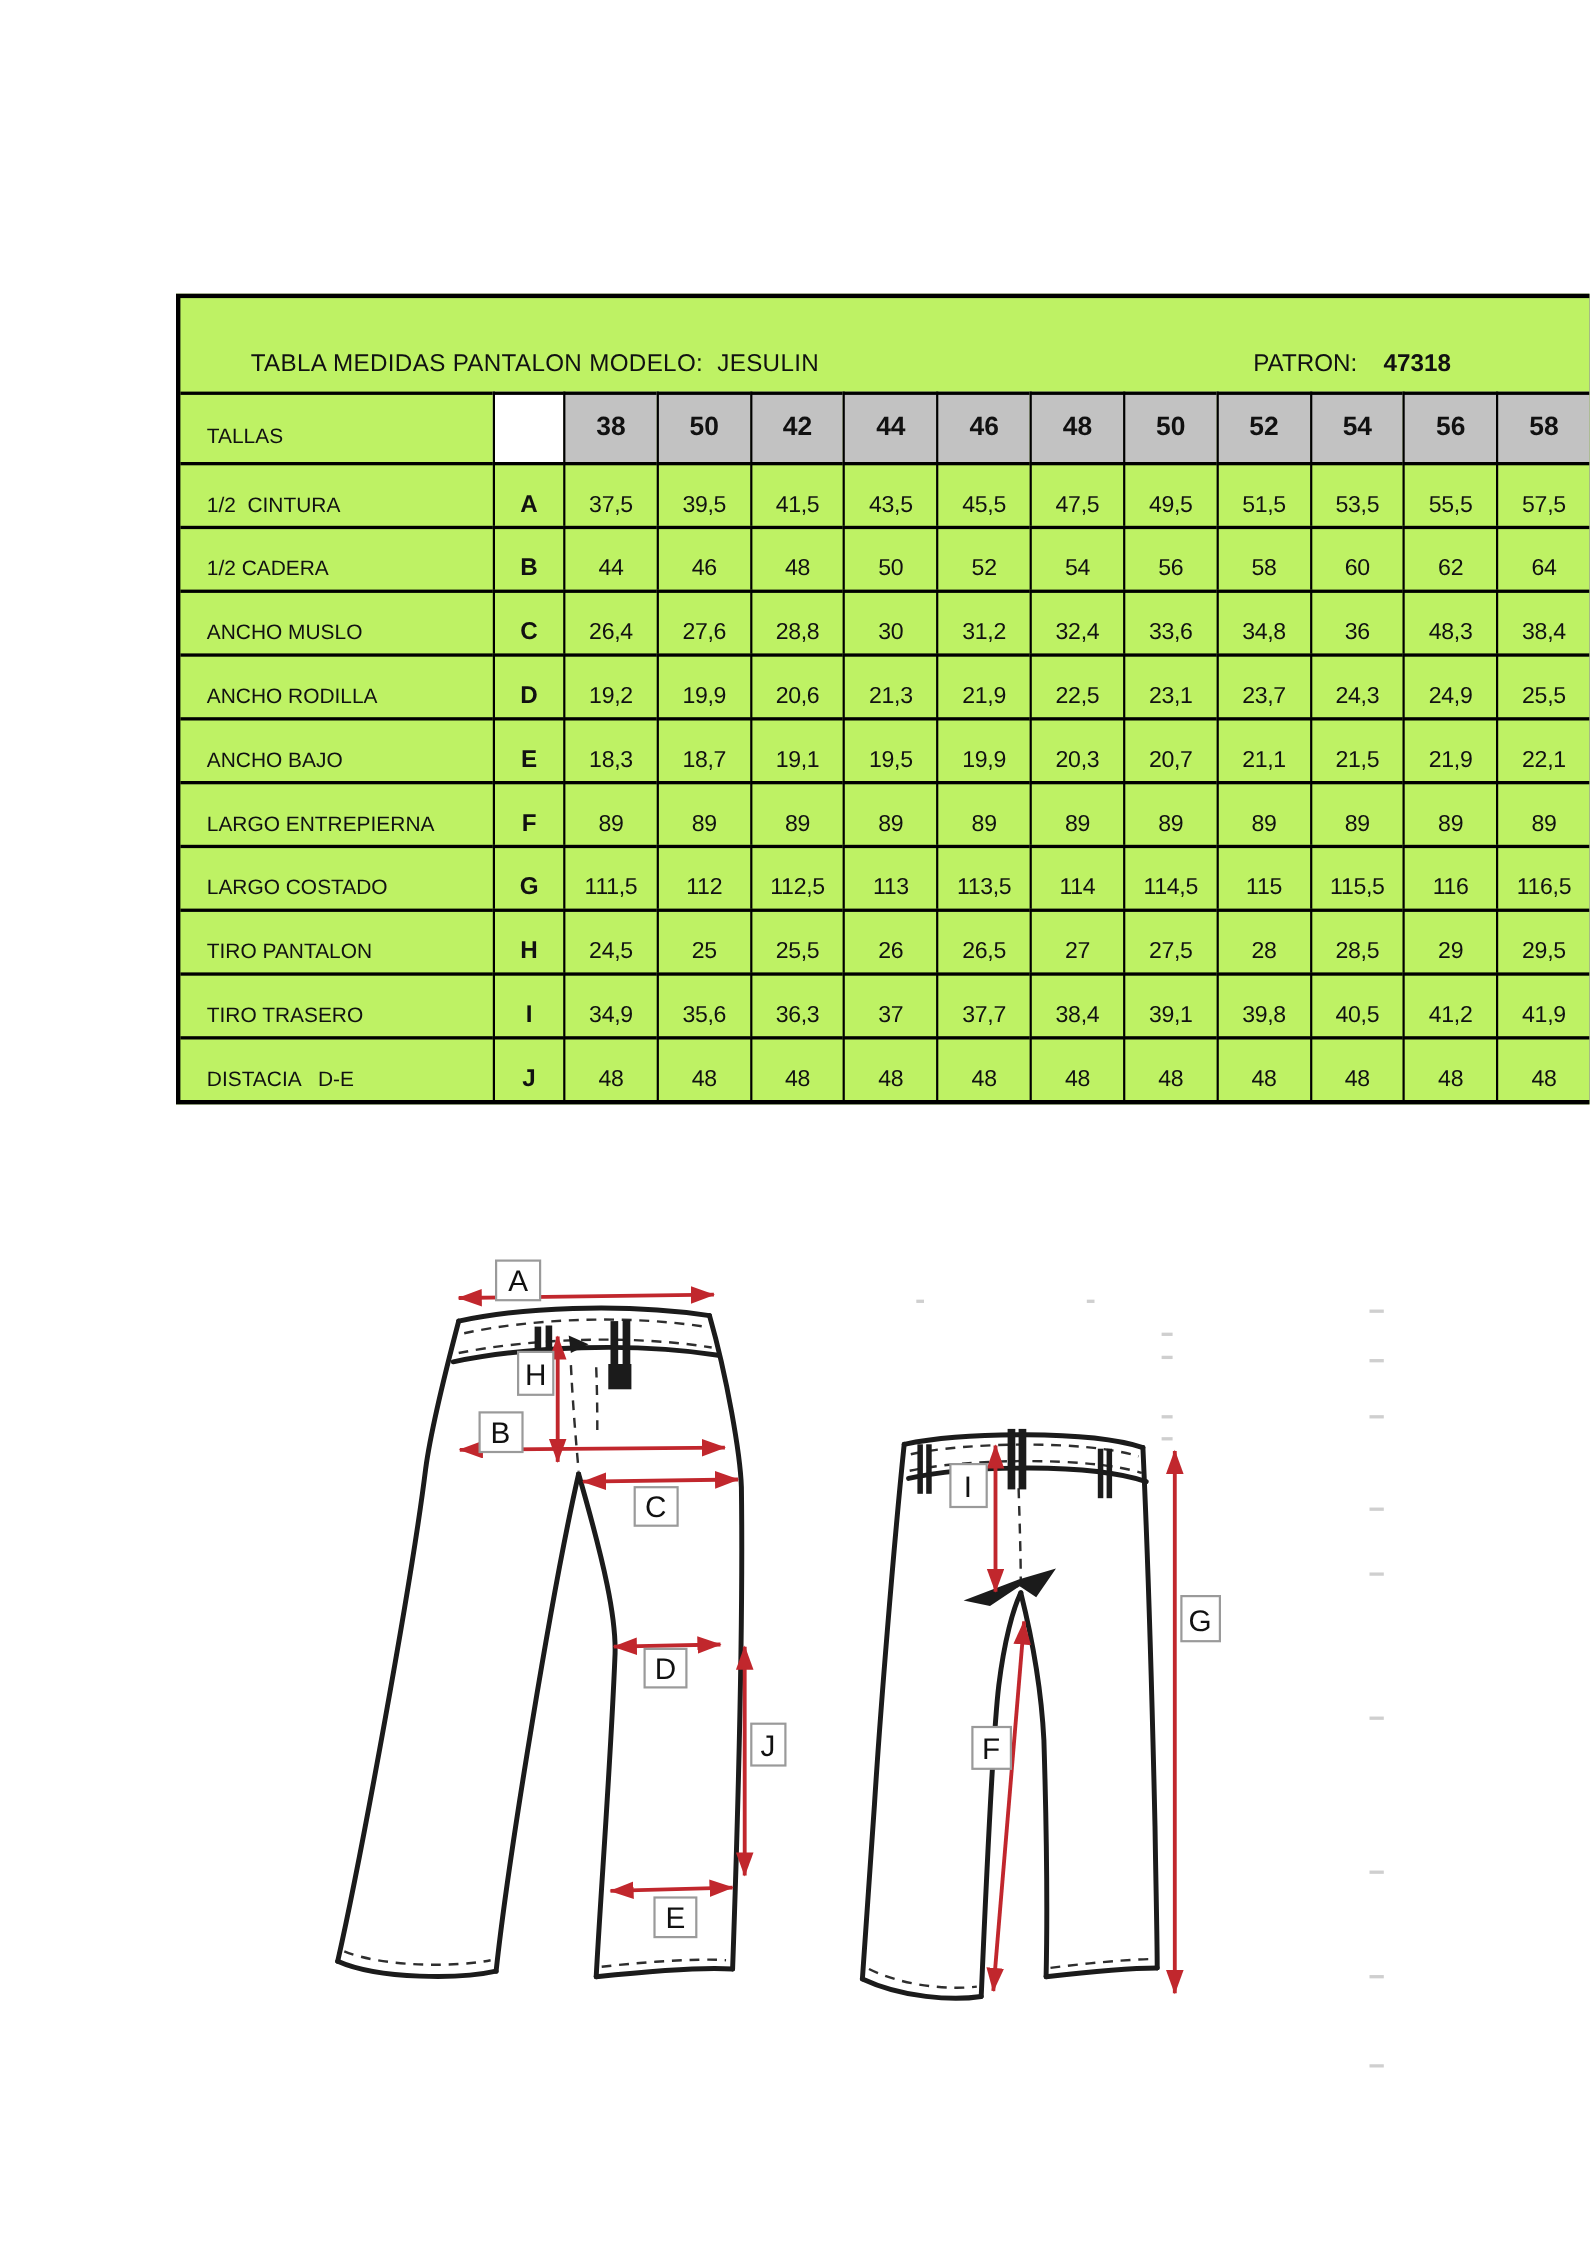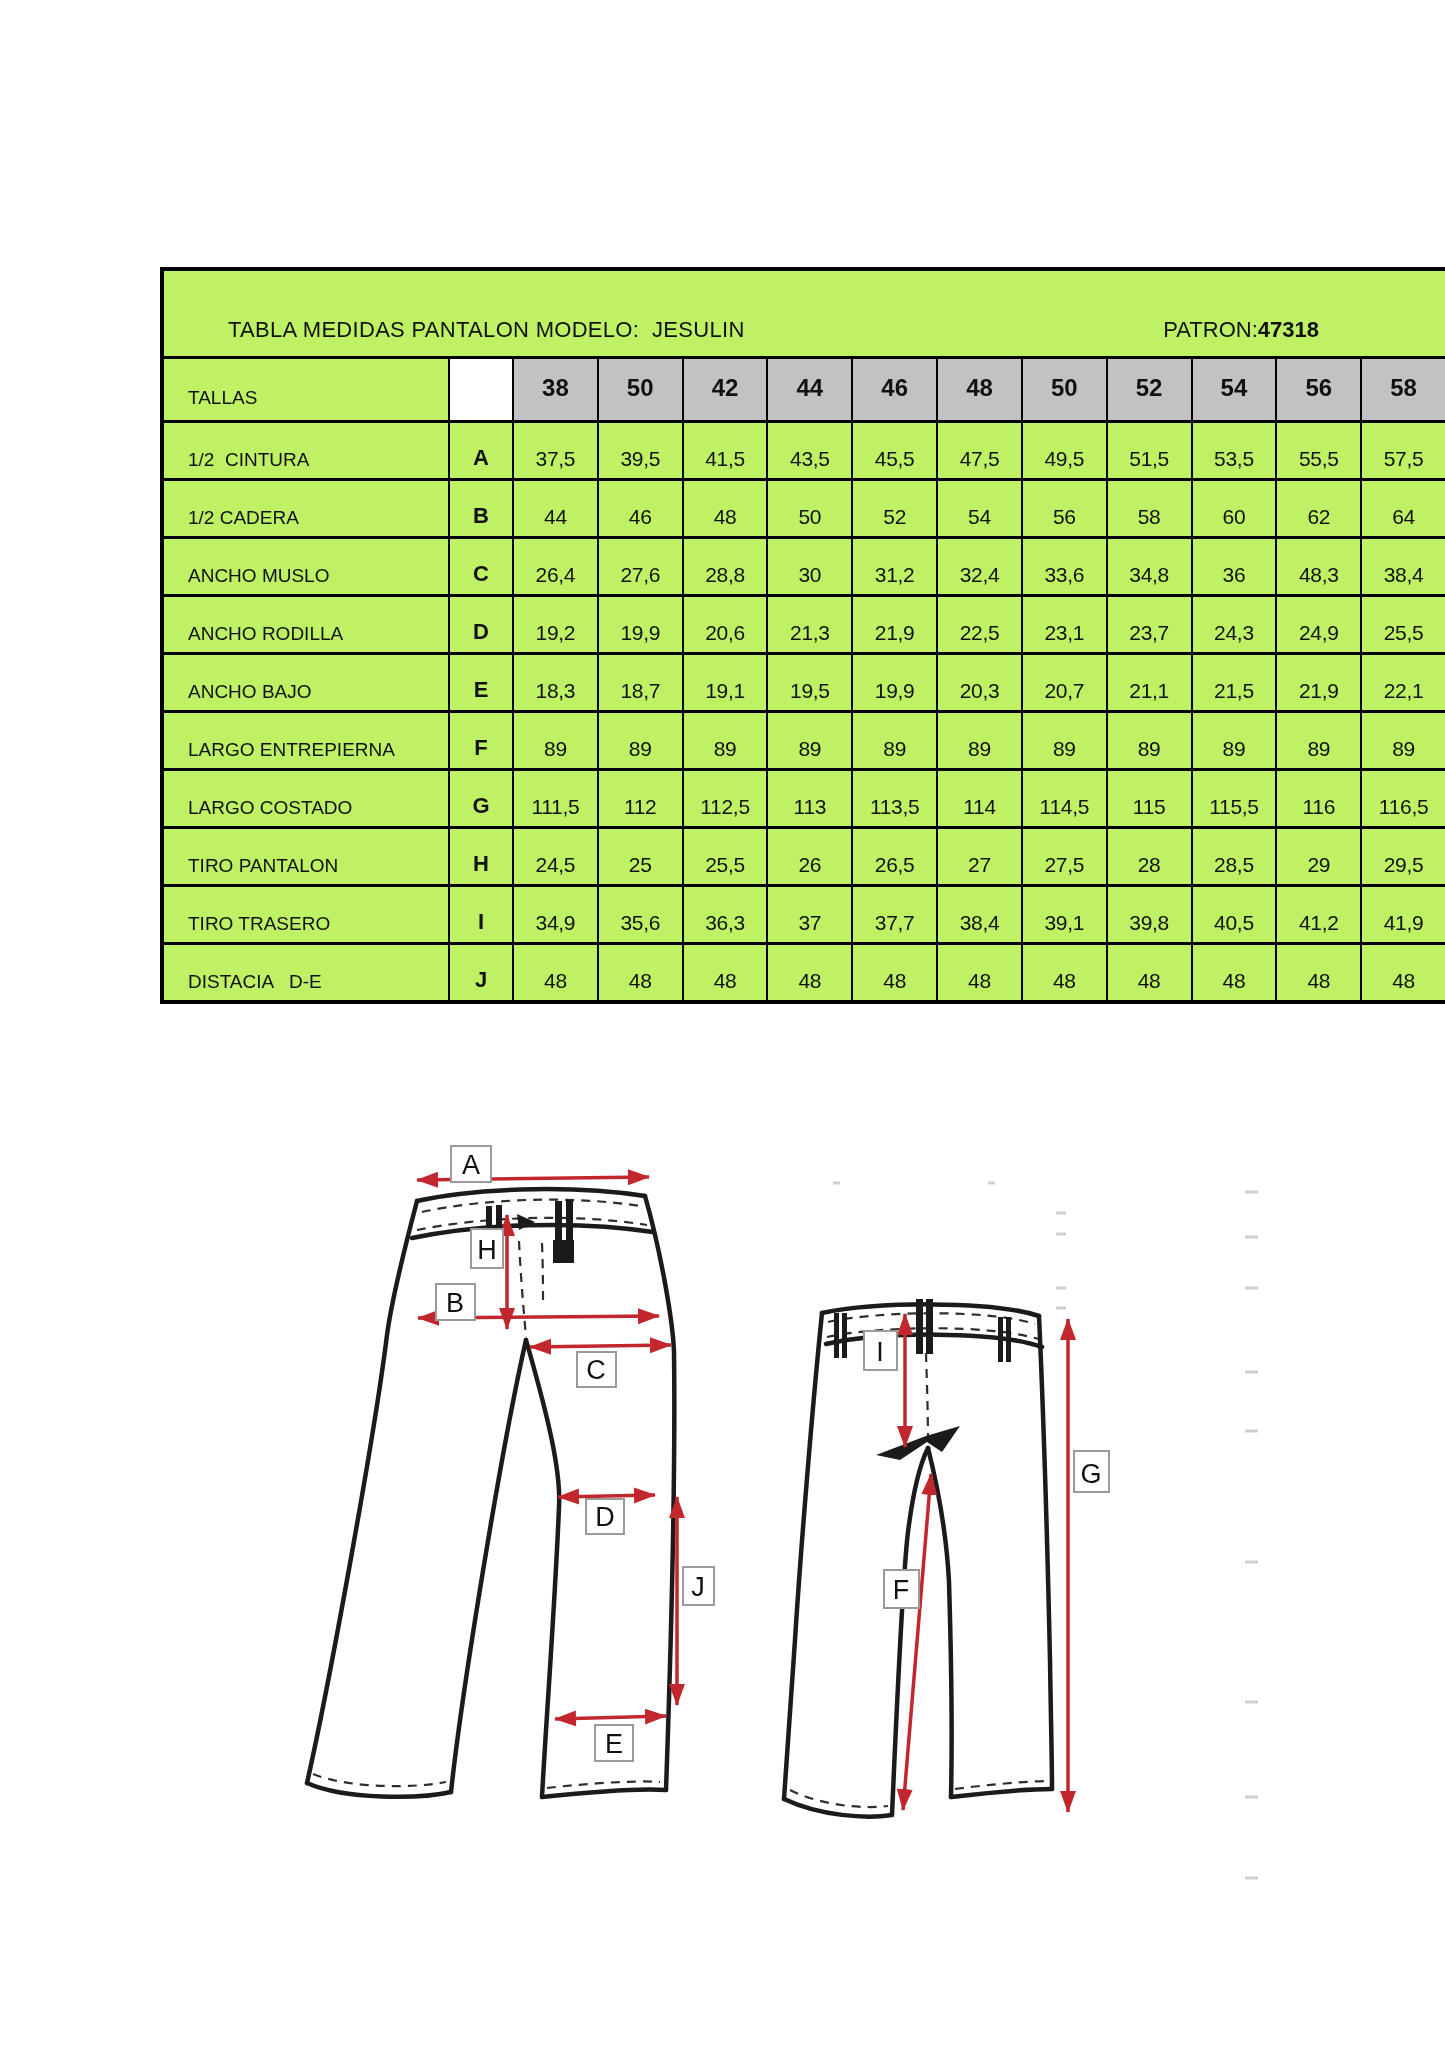--- a/index.html
+++ b/index.html
@@ -11,21 +11,21 @@
   .size-table{
     position:absolute;left:160px;top:267px;width:1289px;
     border:4px solid #000;box-sizing:border-box;background:#bef264;
   }
   .title-row{
     height:85px;display:flex;align-items:flex-end;
     padding:0 0 13px 64px;box-sizing:border-box;
   }
   .title-left{font-size:22px;white-space:pre;letter-spacing:.3px}
   .patron{margin-left:auto;margin-right:126px;font-size:22px;display:flex;align-items:center}
-  .patron b{margin-left:0;font-weight:bold}
+  .patron b{margin-left:24px;font-weight:bold}
   .grid{
     display:grid;
     grid-template-columns:284px 64px repeat(11,1fr);
     grid-template-rows:64px repeat(10,58px);
   }
   .cell{
     border-top:3px solid #000;border-left:2px solid #000;
     display:flex;align-items:flex-end;justify-content:center;
     box-sizing:border-box;padding-bottom:7px;overflow:hidden;
   }

